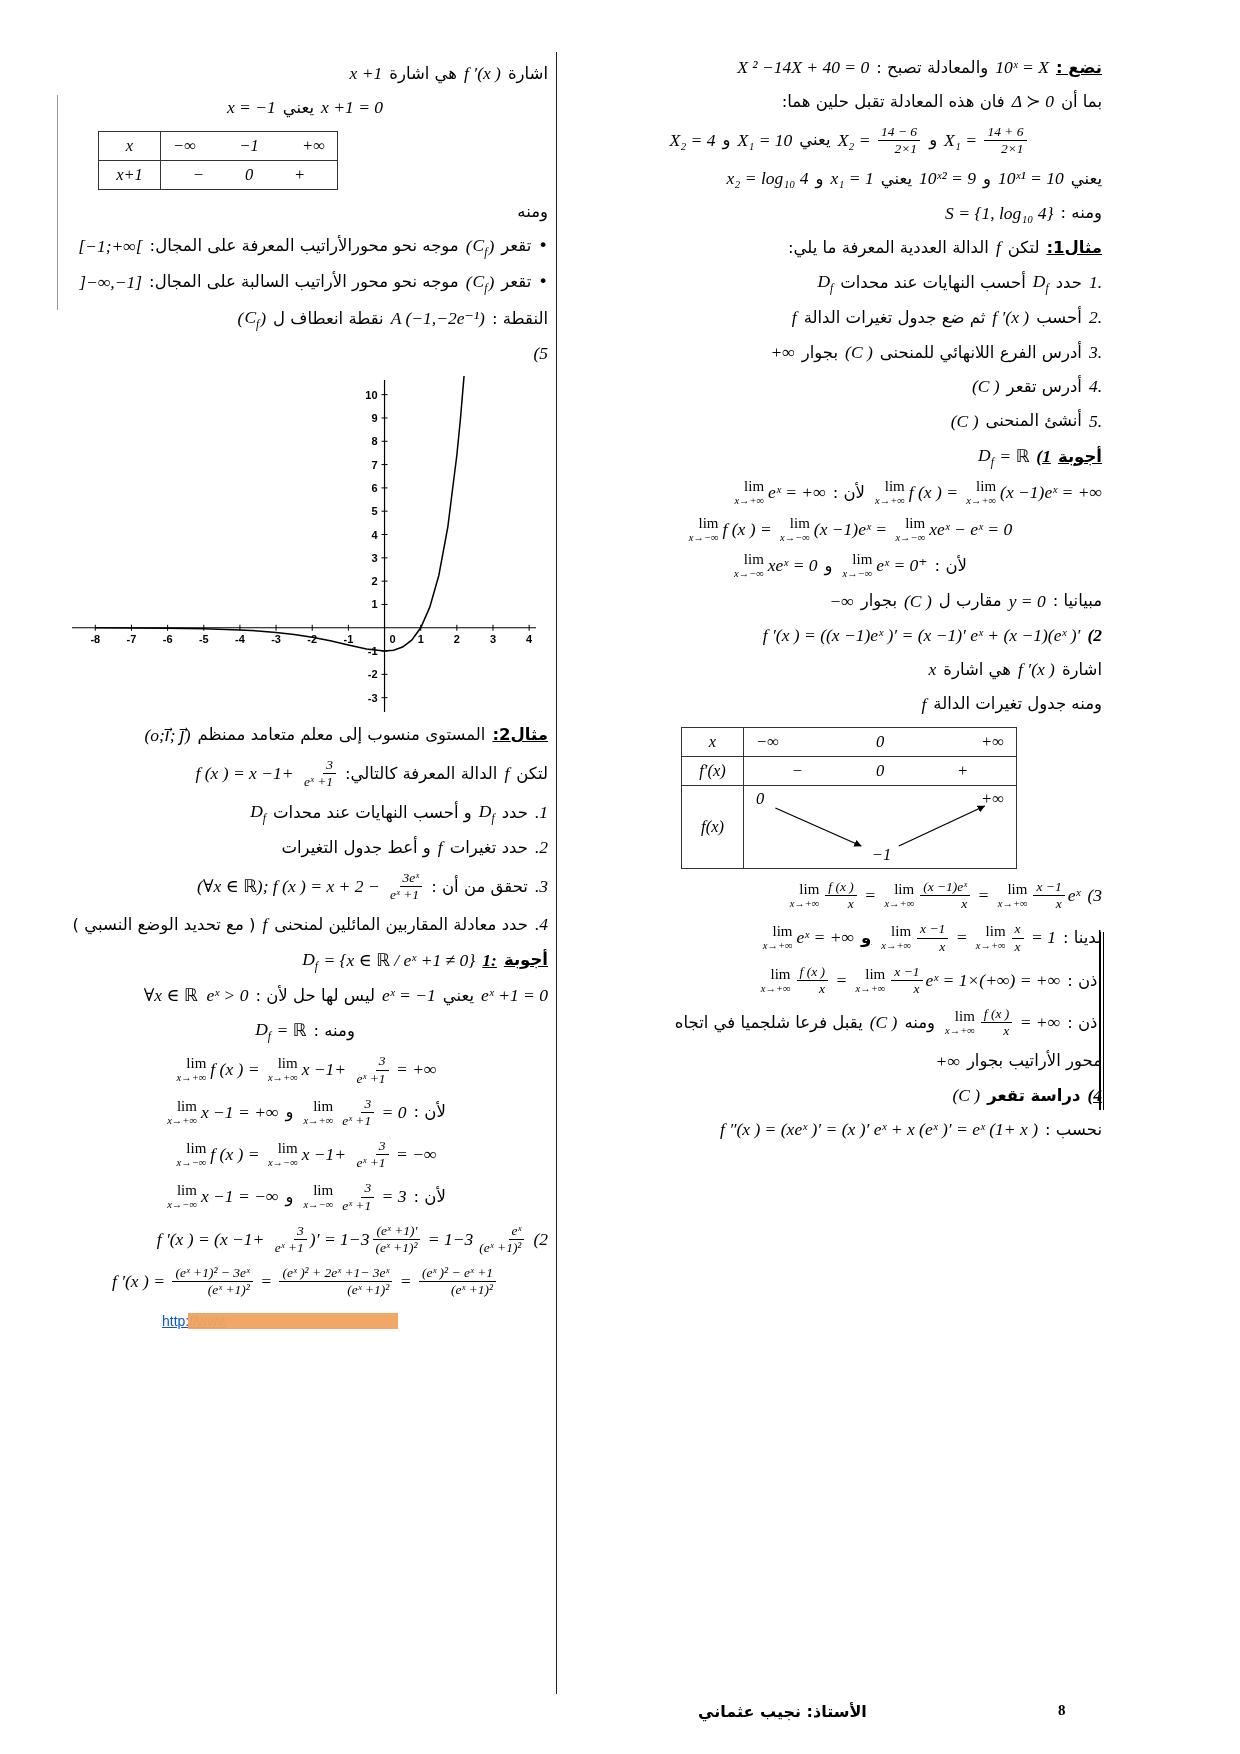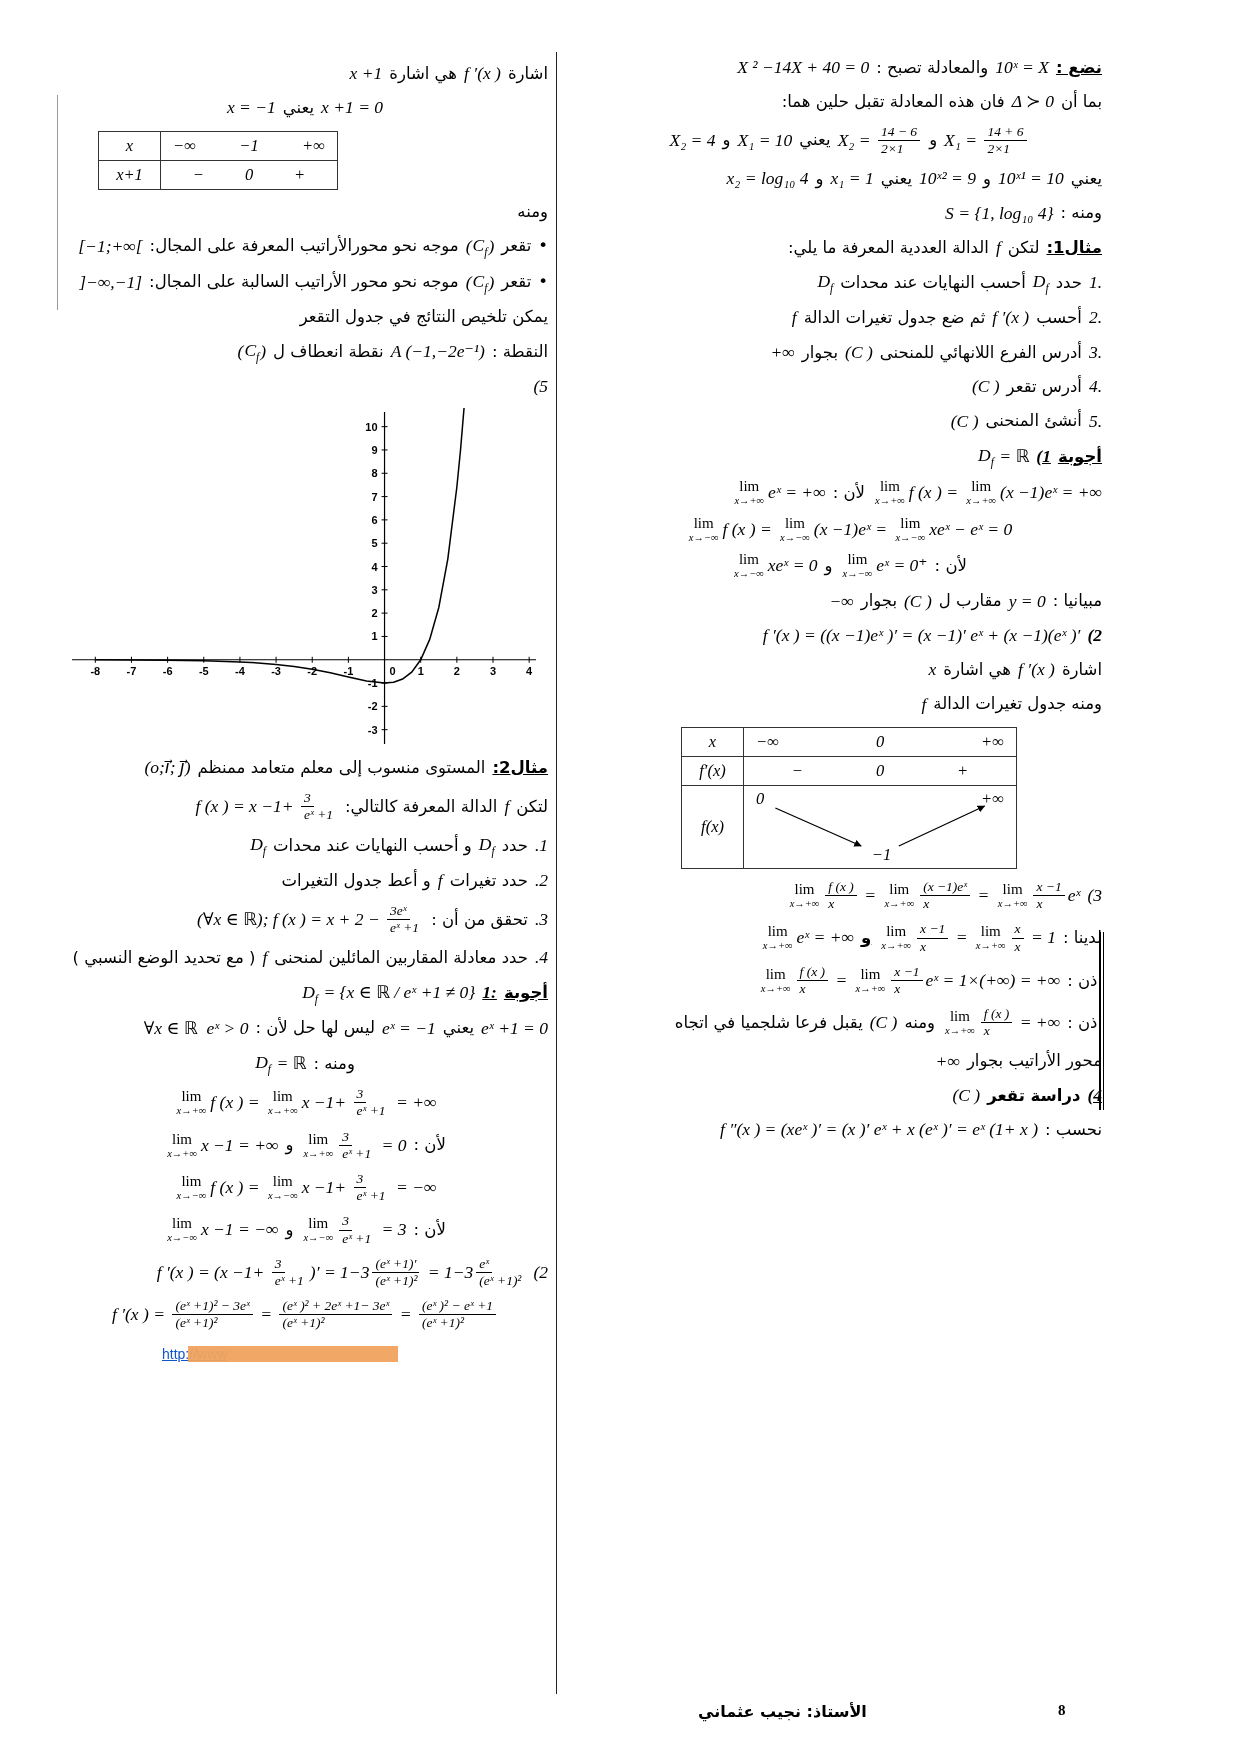--- a/index.html
+++ b/index.html
@@ -16,25 +16,25 @@
 
   .line{display:flex;direction:rtl;flex-wrap:wrap;align-items:center;justify-content:flex-start;
         column-gap:7px;row-gap:2px;margin:9px 0;font-size:17px;line-height:1.45}
   .line.center{justify-content:center}
   .line.head{margin:14px 0 10px 0}
   .ar{direction:rtl;font-size:16.5px;font-family:"DejaVu Sans",sans-serif}
   .math{direction:ltr;display:inline-flex;align-items:center;column-gap:1px;
         font-family:"Liberation Serif","DejaVu Serif","DejaVu Sans",serif;font-style:italic;font-size:17.5px}
   .mt{white-space:pre}
   sub.msub{font-size:11.5px;font-style:italic}
-  .frac{display:inline-flex;flex-direction:column;align-items:flex-start;font-size:13.5px;
+  .frac{display:inline-flex;flex-direction:column;align-items:flex-end;font-size:13.5px;
         line-height:1.2;margin:0 2px;vertical-align:middle}
   .fnum{border-bottom:1px solid #000;padding:0 3px;white-space:pre}
   .fden{padding:0 3px;white-space:pre}
-  .lim{display:inline-flex;flex-direction:column;align-items:center;line-height:1;margin:0 3px}
+  .lim{display:inline-flex;flex-direction:column;align-items:flex-end;line-height:1;margin:0 3px}
   .limw{font-style:normal;font-size:15px}
   .lims{font-style:italic;font-size:10.5px;margin-top:2px;white-space:pre}
   .bold{font-weight:bold}
   .und{text-decoration:underline}
   .red{color:#ff0000}
   .big{font-size:20px}
 
   .vtable{direction:ltr;border:1px solid #333;margin:10px auto;
         font-family:"Liberation Serif","DejaVu Serif","DejaVu Sans",serif;font-style:italic;font-size:16.5px;background:#fff}
   .vtable.sign{width:240px;margin:10px auto 10px 36px}
@@ -535,23 +535,20 @@
         <span class="ar">تقعر</span>
         <span class="math">
           <span class="mt">(</span>
           <span class="mt"><span>C</span><sub class="msub">f</sub></span>
           <span class="mt">)</span>
         </span>
         <span class="ar">موجه نحو محور الأراتيب السالبة على المجال:</span>
         <span class="math">
           <span class="mt">]−∞,−1]</span>
         </span>
-      </div>
-      <div class="line">
-        <span class="ar">يمكن تلخيص النتائج في جدول التقعر</span>
       </div>
       <div class="line">
         <span class="ar">النقطة :</span>
         <span class="math">
           <span class="mt">A (−1,−2e⁻¹)</span>
         </span>
         <span class="ar">نقطة انعطاف ل</span>
         <span class="math">
           <span class="mt">(</span>
           <span class="mt"><span>C</span><sub class="msub">f</sub></span>

